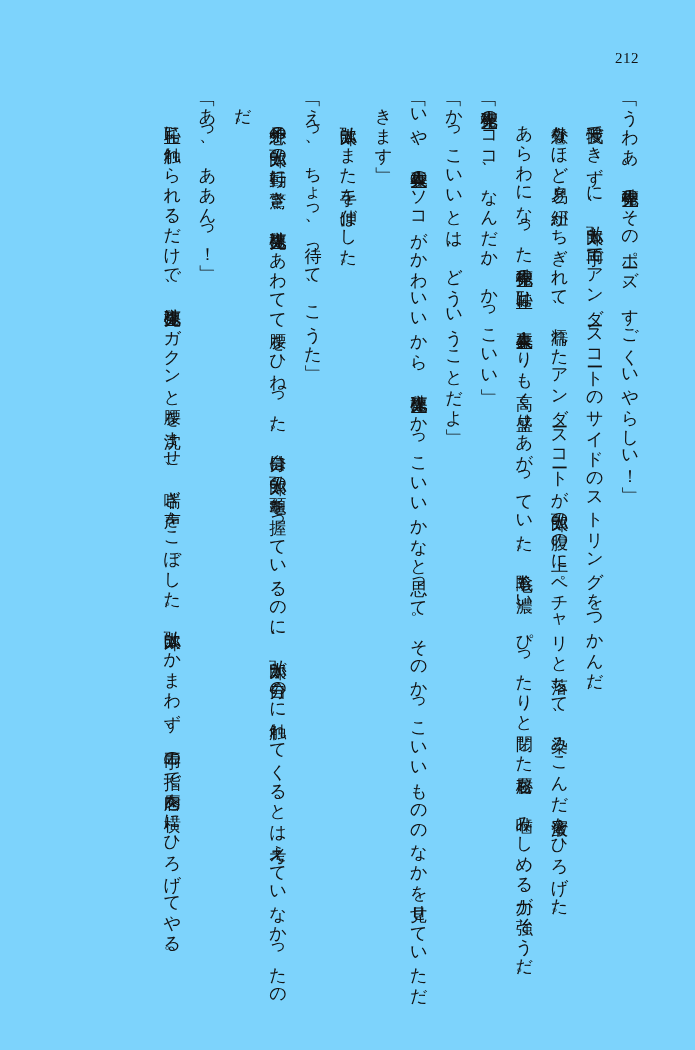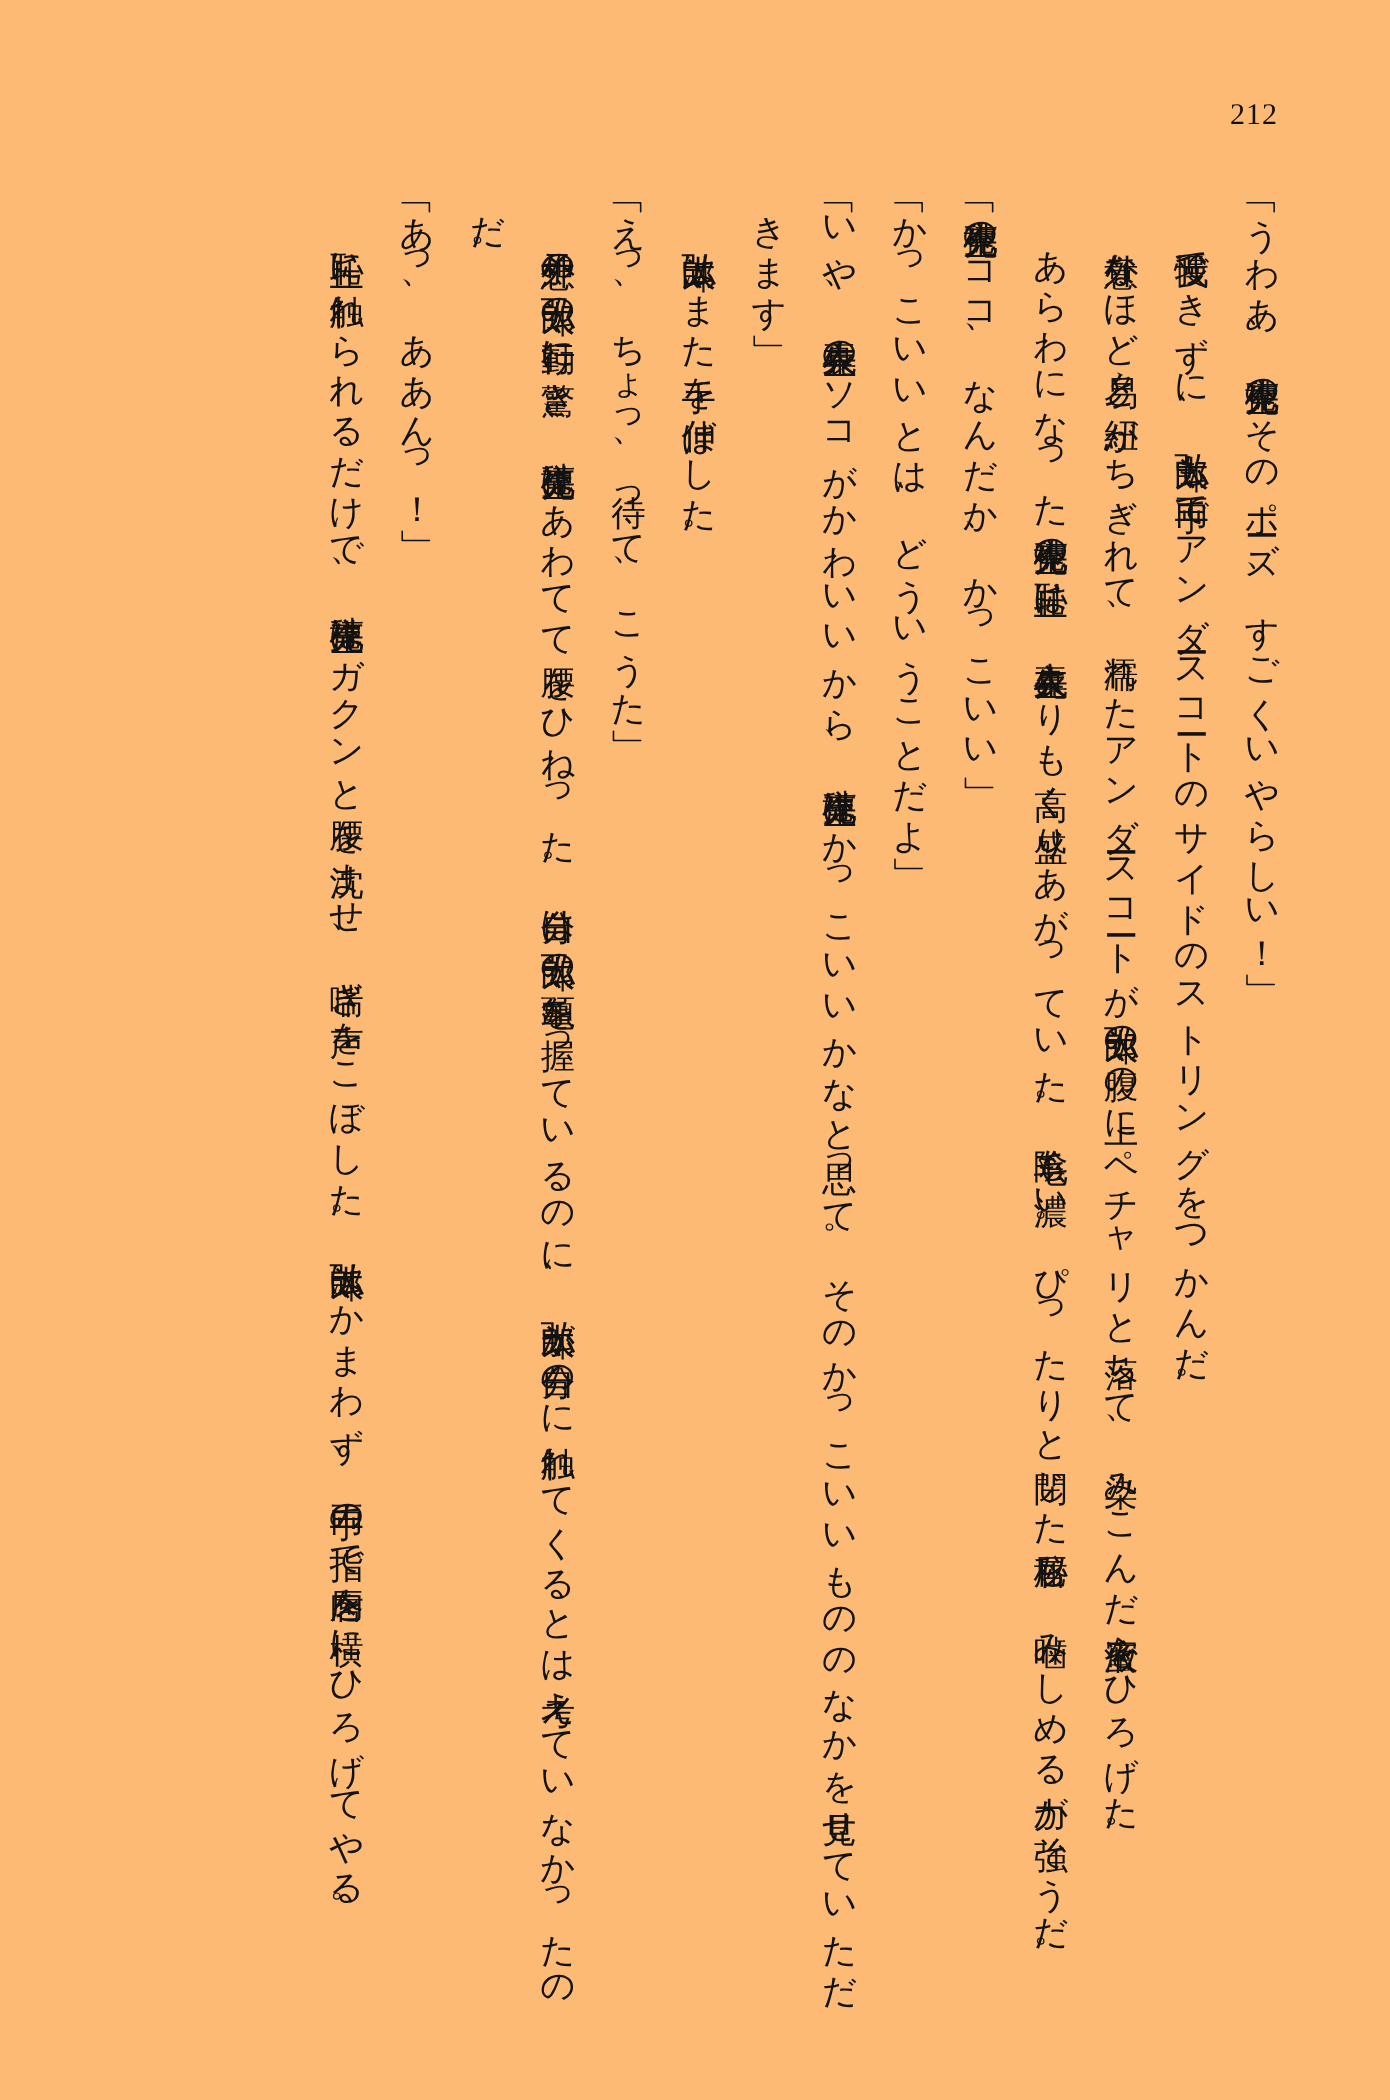--- a/index.html
+++ b/index.html
@@ -8,21 +8,21 @@
     background: #ffffff;
   }
   body {
     font-family: "Liberation Serif", "DejaVu Serif", serif;
     color: #111111;
   }
   .page {
     position: relative;
     width: 695px;
     height: 1050px;
-    background: #fdba74;
+    background: #7dd3fc;
     overflow: hidden;
     box-sizing: border-box;
   }
   .page-number {
     position: absolute;
     top: 50px;
     right: 56px;
     font-size: 15px;
     letter-spacing: 0.5px;
     color: #111;

